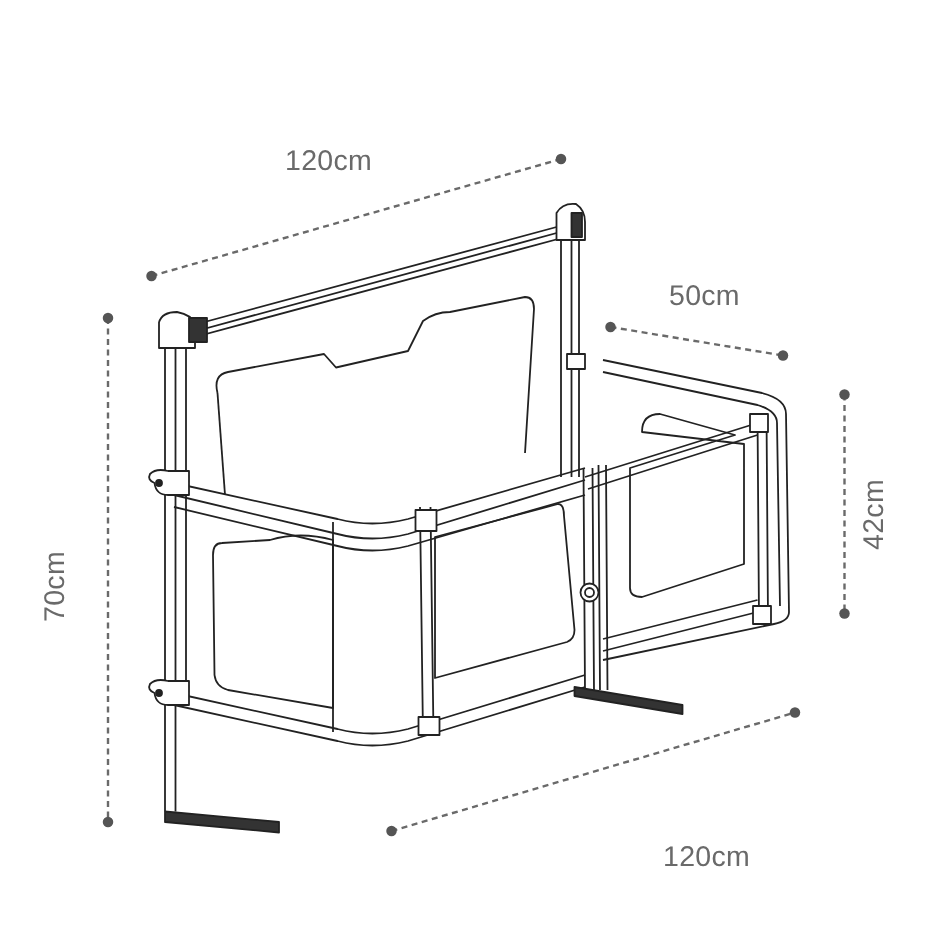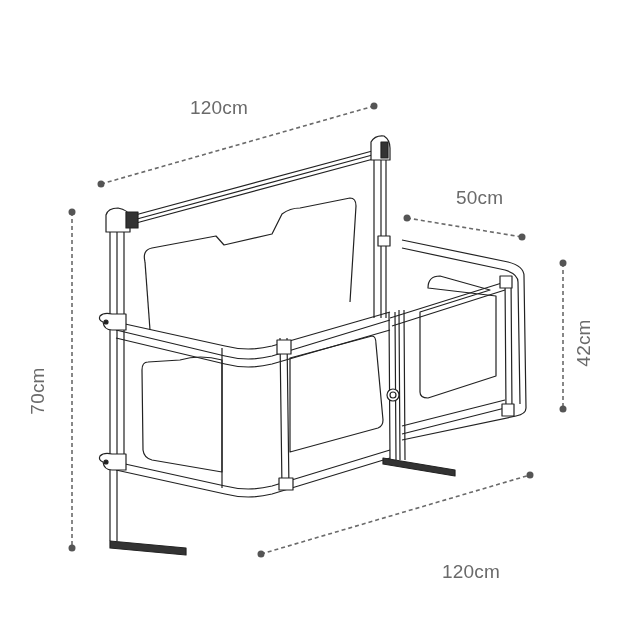--- a/index.html
+++ b/index.html
@@ -81,16 +81,16 @@
     <circle cx="106" cy="322" r="2" fill="#222"></circle>
     <path d="M103 462 Q98 460 100 456 Q104 452 112 454 L126 454 L126 470 L112 470 Q104 470 103 462 Z" fill="#fff"></path>
     <circle cx="106" cy="462" r="2" fill="#222"></circle>
 
     <path d="M110 541 L186 548 L186 555 L110 548 Z" fill="#333"></path>
     <path d="M383 458 L455 470 L455 476 L383 464 Z" fill="#333"></path>
   </g>
 </svg>
 
 <div class="label" style="left:190px; top:97px;">120cm</div>
-<div class="label" style="left:456px; top:187px;text-align:center;">50cm</div>
+<div class="label" style="left:446px; top:187px;text-align:center;">50cm</div>
 <div class="label rot" style="left:560px; top:332px;">42cm</div>
 <div class="label rot" style="left:14px; top:380px;">70cm</div>
 <div class="label" style="left:442px; top:561px;">120cm</div>
 
 </body></html>

